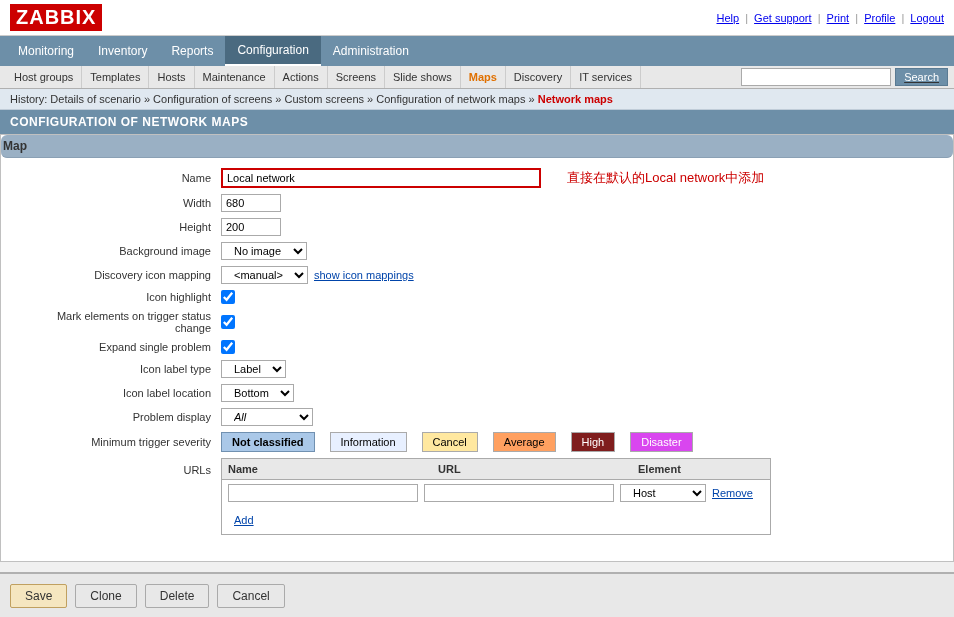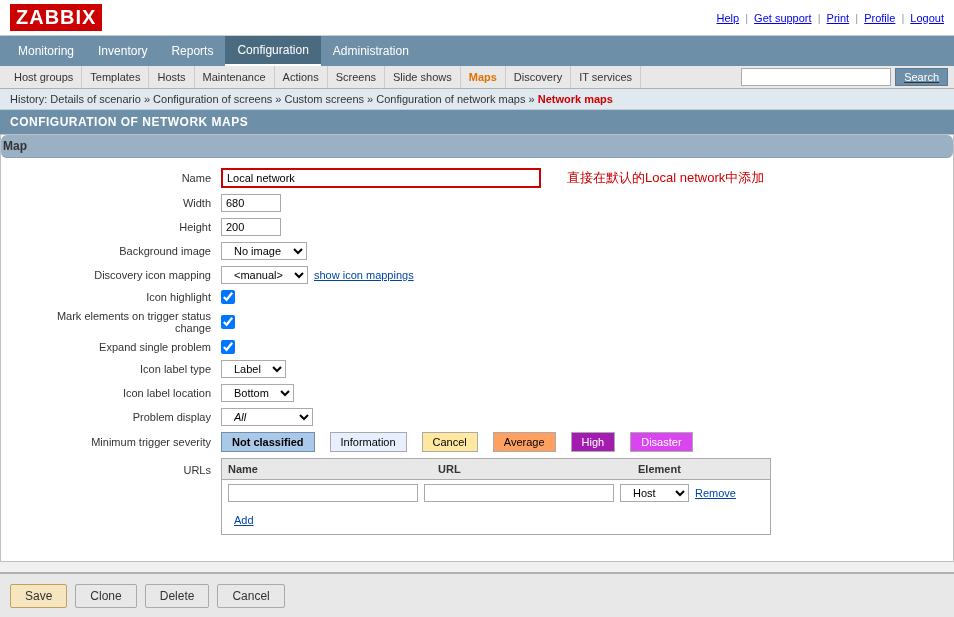--- a/index.html
+++ b/index.html
@@ -56,21 +56,21 @@
     
     .annotation { color: #cc0000; font-size: 13px; margin-left: 20px; }
 
     
     .severity-group { display: flex; gap: 15px; }
     .severity-btn { padding: 3px 10px; border: 1px solid #aaa; font-size: 11px; cursor: pointer; background: #e8e8e8; }
     .severity-btn.active { background: #aac8e8; border-color: #7090b0; font-weight: bold; }
     .severity-btn.info { background: #e8f0ff; }
     .severity-btn.warning { background: #ffe8a0; }
     .severity-btn.average { background: #ffa060; }
-    .severity-btn.high { background: #a21caf; color: #fff; }
+    .severity-btn.high { background: #7f1d1d; color: #fff; }
     .severity-btn.disaster { background: #d946ef; color: #fff; }
 
     
     .url-table { border: 1px solid #aaa; width: 100%; }
     .url-table-header { display: flex; padding: 4px 6px; background: #e8e8e8; border-bottom: 1px solid #aaa; gap: 0; }
     .url-col-name { width: 200px; font-weight: bold; font-size: 11px; }
     .url-col-url { width: 200px; font-weight: bold; font-size: 11px; }
     .url-col-element { width: 120px; font-weight: bold; font-size: 11px; }
     .url-row { display: flex; align-items: center; padding: 4px 6px; gap: 6px; }
     .url-input-name { width: 190px; border: 1px solid #aaa; padding: 2px 4px; font-size: 11px; }
@@ -255,21 +255,21 @@
       <div class="form-control">
         <div class="url-table" style="width:550px;">
           <div class="url-table-header">
             <div class="url-col-name">Name</div>
             <div class="url-col-url" style="margin-left:10px;">URL</div>
             <div class="url-col-element">Element</div>
           </div>
           <div class="url-row">
             <input type="text" class="url-input-name" style="">
             <input type="text" class="url-input-url" style="">
-            <select style="width:69px;">
+            <select style="width:86px;">
               <option>Host</option>
             </select>
             <a href="#" class="remove-link">Remove</a>
           </div>
           <div style="padding: 4px 6px;">
             <a href="#" class="url-add">Add</a>
           </div>
         </div>
       </div>
     </div>

